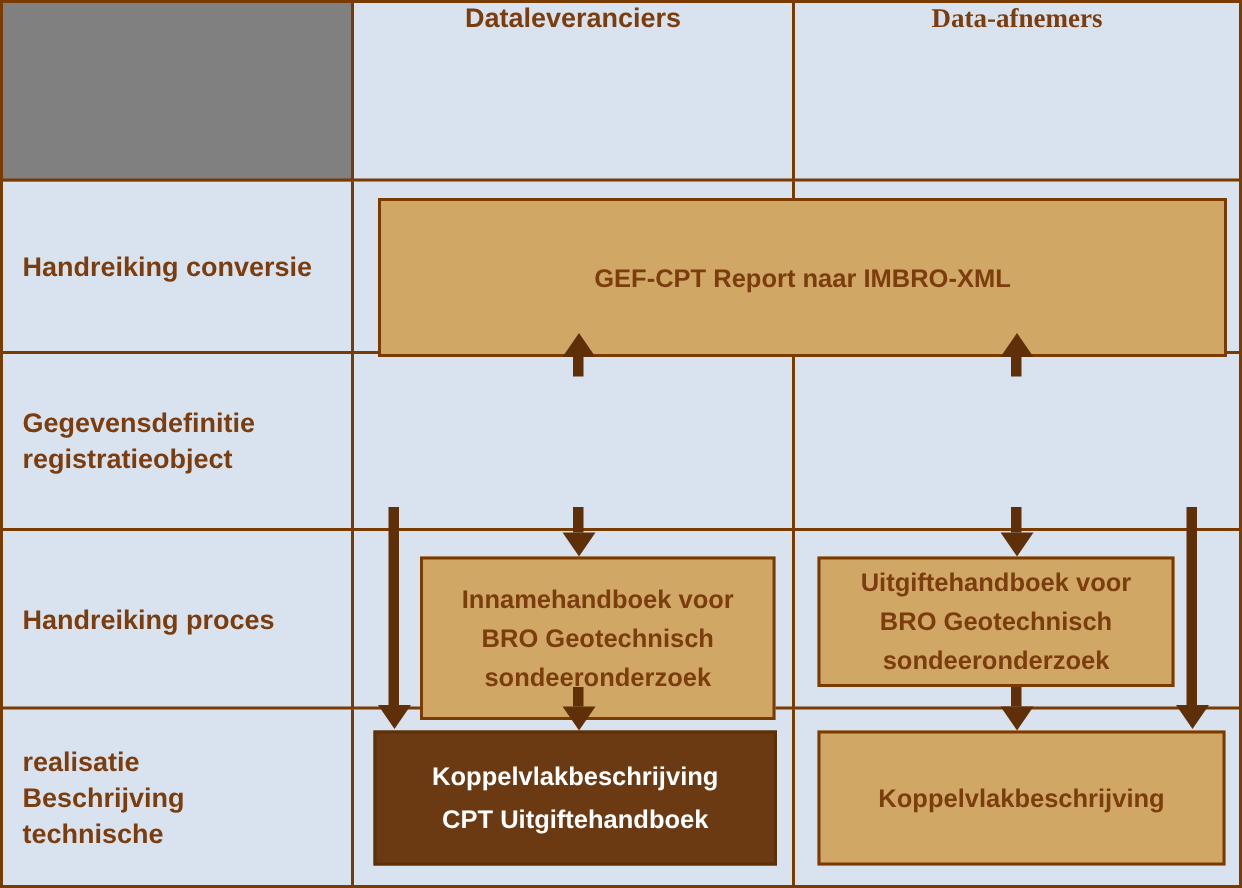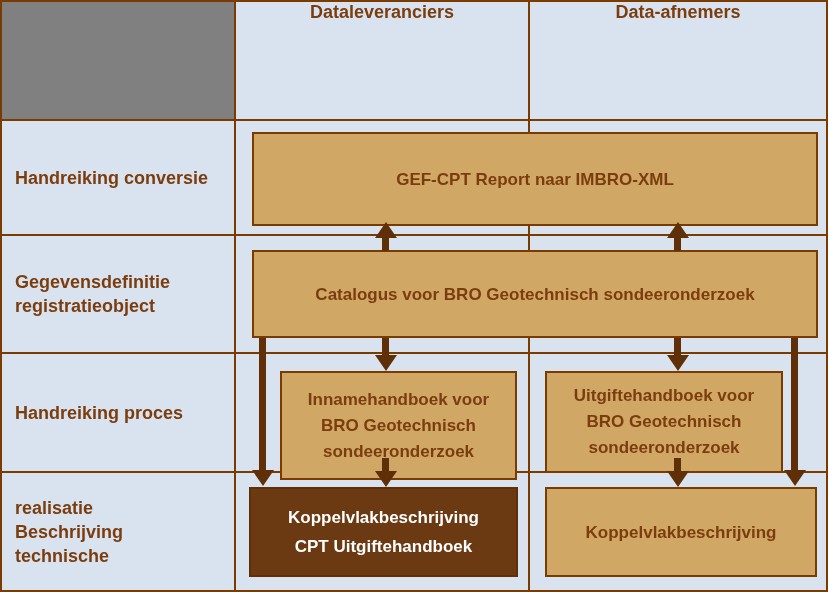--- a/index.html
+++ b/index.html
@@ -30,21 +30,21 @@
     box-sizing:border-box;
     display:grid;
     grid-template-columns:234px 294px 1fr;
     grid-template-rows:119px 115px 118px 119px 1fr;
   }
   .cell{
     box-sizing:border-box;
     border-right:2px solid var(--grid-border);
     border-bottom:2px solid var(--grid-border);
   }
-  .cell.last-col{border-right:none;}
+  .cell.last-col{border-right:none;font-family:Liberation Serif, serif;}
   .cell.last-row{border-bottom:none;}
   .cell.corner{background:var(--corner-gray);}
   .cell.header{
     display:flex;justify-content:center;align-items:flex-start;
     font-size:18px;
   }
   .cell.rowlabel{
     display:flex;flex-direction:column;justify-content:center;
     padding-left:13px;padding-right:23px;
     font-size:18px;line-height:24px;
@@ -58,24 +58,24 @@
     color:var(--text-brown);
     display:flex;flex-direction:column;justify-content:center;align-items:center;
     text-align:center;
     font-size:17px;line-height:27px;
   }
   .box.dark{
     background:var(--dark-brown-fill);
     border-color:var(--arrow);
     color:var(--text-white);
   }
-  .box.gef       {left:252px;top:132px;width:566px;height:94px;}
+  .box.gef       {left:252px;top:132px;width:566px;height:106px;}
   .box.catalogus {left:252px;top:250px;width:566px;height:88px;}
   .box.inname-hb {left:280px;top:371px;width:237px;height:109px;line-height:26px;}
-  .box.uitgifte-hb{left:545px;top:371px;width:238px;height:102px;line-height:26px;}
+  .box.uitgifte-hb{left:545px;top:371px;width:238px;height:87px;line-height:26px;}
   .box.kop-in    {left:249px;top:487px;width:269px;height:90px;line-height:29px;}
   .box.kop-uit   {left:545px;top:487px;width:272px;height:90px;line-height:29px;}
   
   .arrow{
     position:absolute;width:7px;background:var(--arrow);
   }
   .arrow.up::before{
     content:"";position:absolute;top:-16px;left:50%;transform:translateX(-50%);
     width:0;height:0;
     border-left:11px solid transparent;border-right:11px solid transparent;
@@ -135,23 +135,20 @@
       <span>Beschrijving technische</span>
     </div>
     <div class="cell last-row"></div>
     <div class="cell last-col last-row"></div>
   </div>
 
   <div class="box gef">
     <div>GEF-CPT Report naar IMBRO-XML</div>
   </div>
 
-  <div class="box catalogus">
-    <div>Catalogus voor BRO Geotechnisch sondeeronderzoek</div>
-  </div>
 
   <div class="box inname-hb">
     <div>Innamehandboek voor</div>
     <div>BRO Geotechnisch</div>
     <div>sondeeronderzoek</div>
   </div>
 
   <div class="box uitgifte-hb">
     <div>Uitgiftehandboek voor</div>
     <div>BRO Geotechnisch</div>

